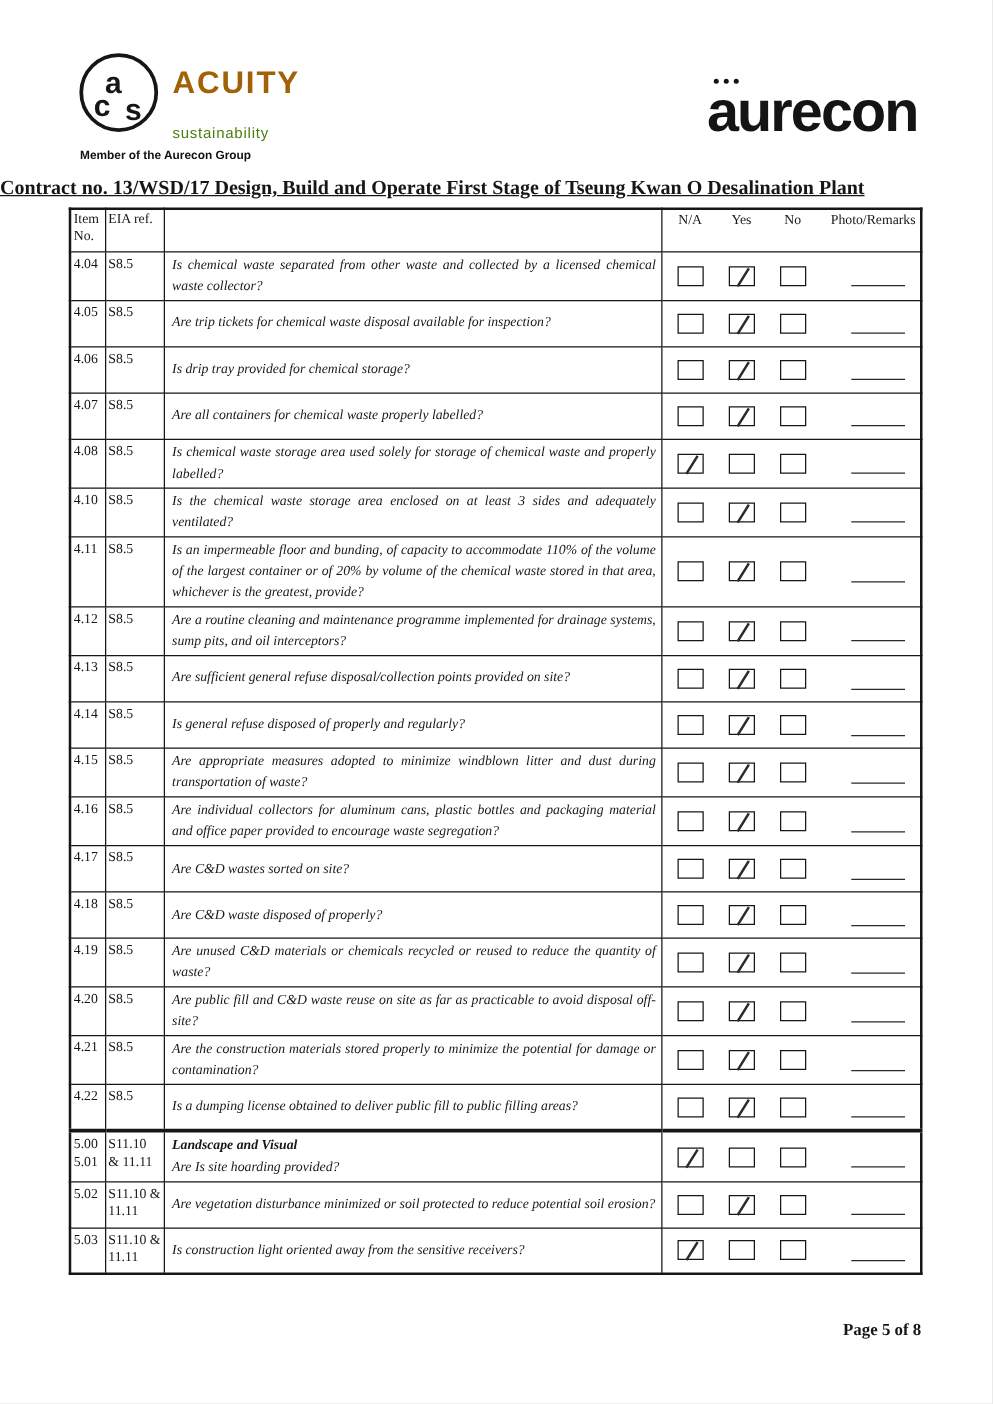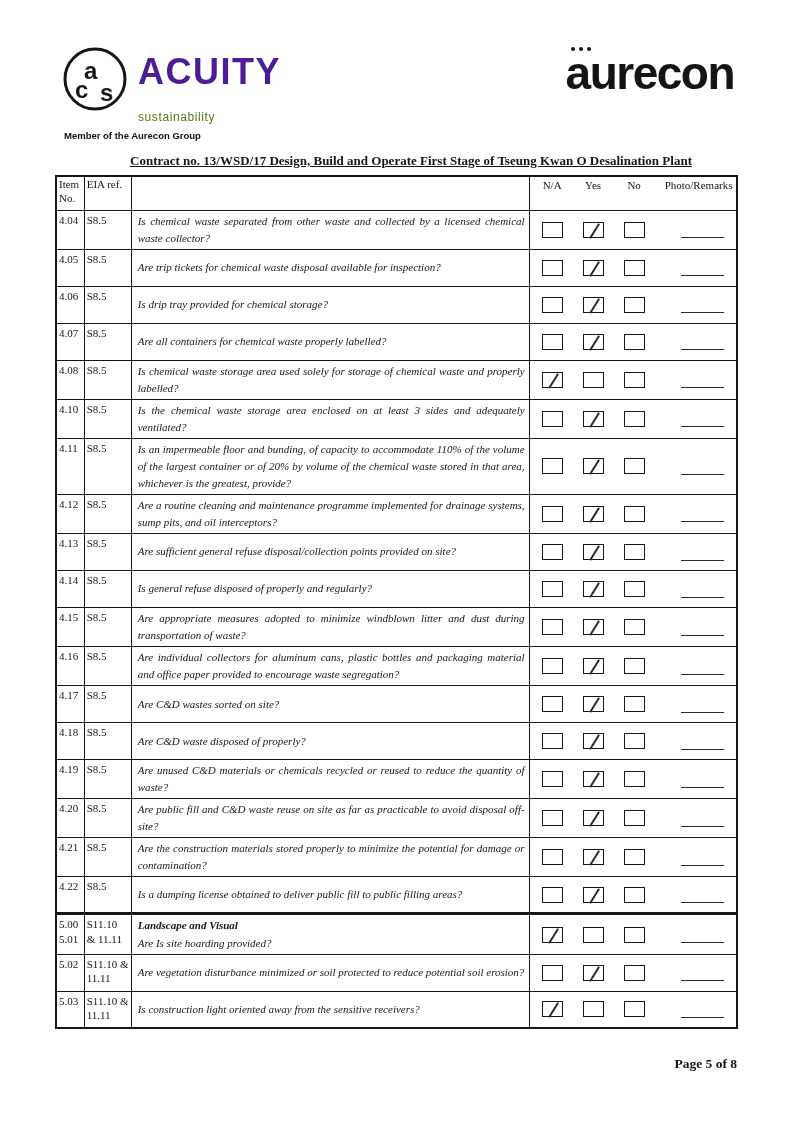--- a/index.html
+++ b/index.html
@@ -8,28 +8,28 @@
     width: 794px; height: 1123px; margin: 0 auto; background: #ffffff;
     position: relative; font-family: "Liberation Serif", serif; color: #161616;
     overflow: hidden;
   }
 
   
   .logo-row { display: flex; justify-content: space-between; align-items: flex-start; padding: 34px 60px 0 62px; }
   .acuity { display: flex; flex-direction: column; }
   .acuity-top { display: flex; align-items: center; gap: 10px; }
   .mono-letter { font-family: "Liberation Sans", sans-serif; font-weight: bold; font-size: 24px; fill: #161616; }
-  .acuity-name { font-family: "Liberation Sans", sans-serif; font-weight: bold; font-size: 36px; letter-spacing: 1.5px; color: #4c1d95; line-height: 1; margin-top: 20px; }
+  .acuity-name { font-family: "Liberation Sans", sans-serif; font-weight: bold; font-size: 25px; letter-spacing: 1.5px; color: #a16207; line-height: 1; margin-top: 20px; }
   .acuity-sub  { font-family: "Liberation Sans", sans-serif; font-size: 12px; letter-spacing: 0.6px; color: #4d7c0f; margin-top: 20px; }
   .acuity-member { font-family: "Liberation Sans", sans-serif; font-weight: bold; font-size: 9.5px; color: #101010; margin-top: 6px; margin-left: 2px; }
-  .aurecon { position: relative; font-family: "Liberation Sans", sans-serif; font-weight: bold; font-size: 46px; letter-spacing: -1.5px; color: #141414; margin-top: 16px; line-height: 1; }
+  .aurecon { position: relative; font-family: "Liberation Sans", sans-serif; font-weight: bold; font-size: 46px; letter-spacing: -1.5px; color: #141414; margin-top: 32px; line-height: 1; }
   .aurecon-dots { position: absolute; top: -3px; left: 5px; width: 4px; height: 4px; border-radius: 50%; background: #141414; box-shadow: 8px 0 0 #141414, 16px 0 0 #141414; }
 
   
-  .doc-title { text-align: center; font-weight: bold; font-size: 13px; margin-top: 12px; text-decoration: underline; margin-left: 28px; }
+  .doc-title { text-align: left; font-weight: bold; font-size: 16px; margin-top: 12px; text-decoration: underline; }
 
   
   table.checklist { border-collapse: collapse; table-layout: fixed; width: 683px; margin: 6px 0 0 55px; border: 2px solid #161616; }
   .checklist td { border: 1px solid #161616; vertical-align: top; padding: 0; }
   .col-item  { width: 27px; }
   .col-eia   { width: 45px; }
   .col-q     { width: 381px; }
   .col-right { width: 199px; }
 
   .head-row { height: 34px; }

